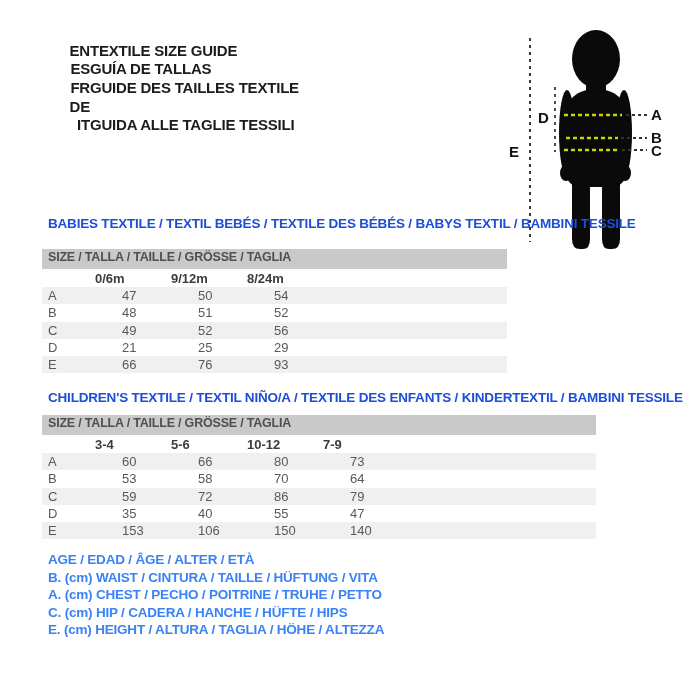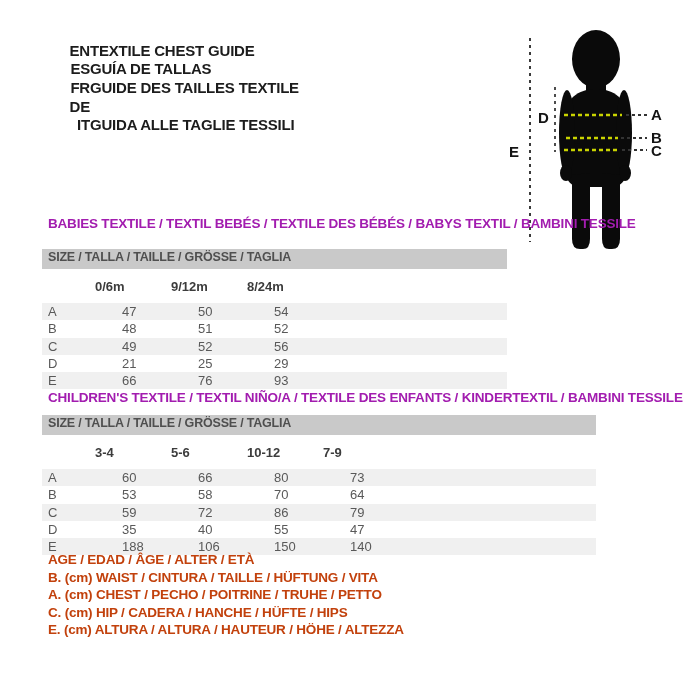--- a/index.html
+++ b/index.html
@@ -7,49 +7,49 @@
        font-family:"Liberation Sans",sans-serif;}
   .abs{position:absolute;}
 
   
   .lang-block{left:62px;top:41px;}
   .lang-row{display:flex;height:18.6px;align-items:center;font-size:15px;font-weight:700;
             color:#1c1c1c;letter-spacing:-0.2px;}
   .lang-code{width:28px;flex:0 0 28px;text-align:right;}
 
   
-  .section-title{font-size:13.5px;font-weight:700;color:#a21caf;letter-spacing:-0.2px;white-space:nowrap;}
+  .section-title{font-size:13.5px;font-weight:700;color:#1d4ed8;letter-spacing:-0.2px;white-space:nowrap;}
 
   
   .size-table{left:42px;}
   .size-bar{height:20px;background:#c9c9c9;color:#4f4f4f;font-size:12.5px;font-weight:700;
             line-height:16px;padding-left:6px;letter-spacing:-0.2px;}
   .grid-row{display:grid;grid-template-columns:53px 76px 76px 76px 76px 1fr;align-items:center;}
-  .cols-row{height:34px;font-size:13px;font-weight:700;color:#3c3c3c;}
+  .cols-row{height:18px;font-size:13px;font-weight:700;color:#3c3c3c;}
   .data-row{height:17.3px;font-size:13px;font-weight:400;color:#595959;}
   .data-rows .data-row:nth-child(odd){background:#f0f0f0;}
   .row-label{padding-left:6px;}
   .cell{padding-left:5px;margin-left:22px;}
 
   
   .legend-block{left:48px;top:551px;}
-  .legend-line{height:17.5px;font-size:13.5px;font-weight:700;color:#c2410c;letter-spacing:-0.2px;
+  .legend-line{height:17.5px;font-size:13.5px;font-weight:700;color:#3b82f6;letter-spacing:-0.2px;
                display:flex;align-items:center;white-space:nowrap;}
 
   
   .figure-svg{left:490px;top:25px;}
   .fig-label{font-size:15px;font-weight:600;fill:#141414;font-family:"Liberation Sans",sans-serif;}
 </style>
 </head>
 <body>
 
 <div class="abs lang-block">
   <div class="lang-row">
     <span class="lang-code">EN</span>
-    <span>TEXTILE CHEST GUIDE</span>
+    <span>TEXTILE SIZE GUIDE</span>
   </div>
   <div class="lang-row">
     <span class="lang-code">ES</span>
     <span>GUÍA DE TALLAS</span>
   </div>
   <div class="lang-row">
     <span class="lang-code">FR</span>
     <span>GUIDE DES TAILLES TEXTILE</span>
   </div>
   <div class="lang-row">
@@ -192,28 +192,28 @@
     <div class="grid-row data-row">
       <span class="row-label">D</span>
       <span class="cell">35</span>
       <span class="cell">40</span>
       <span class="cell">55</span>
       <span class="cell">47</span>
       <span></span>
     </div>
     <div class="grid-row data-row">
       <span class="row-label">E</span>
-      <span class="cell">188</span>
+      <span class="cell">153</span>
       <span class="cell">106</span>
       <span class="cell">150</span>
       <span class="cell">140</span>
       <span></span>
     </div>
   </div>
 </div>
 
 <div class="abs legend-block">
   <div class="legend-line">AGE / EDAD / ÂGE / ALTER / ETÀ</div>
   <div class="legend-line">B. (cm) WAIST / CINTURA / TAILLE / HÜFTUNG / VITA</div>
   <div class="legend-line">A. (cm) CHEST / PECHO / POITRINE / TRUHE / PETTO</div>
   <div class="legend-line">C. (cm) HIP / CADERA / HANCHE / HÜFTE / HIPS</div>
-  <div class="legend-line">E. (cm) ALTURA / ALTURA / HAUTEUR / HÖHE / ALTEZZA</div>
+  <div class="legend-line">E. (cm) HEIGHT / ALTURA / TAGLIA / HÖHE / ALTEZZA</div>
 </div>
 
 </body></html>

